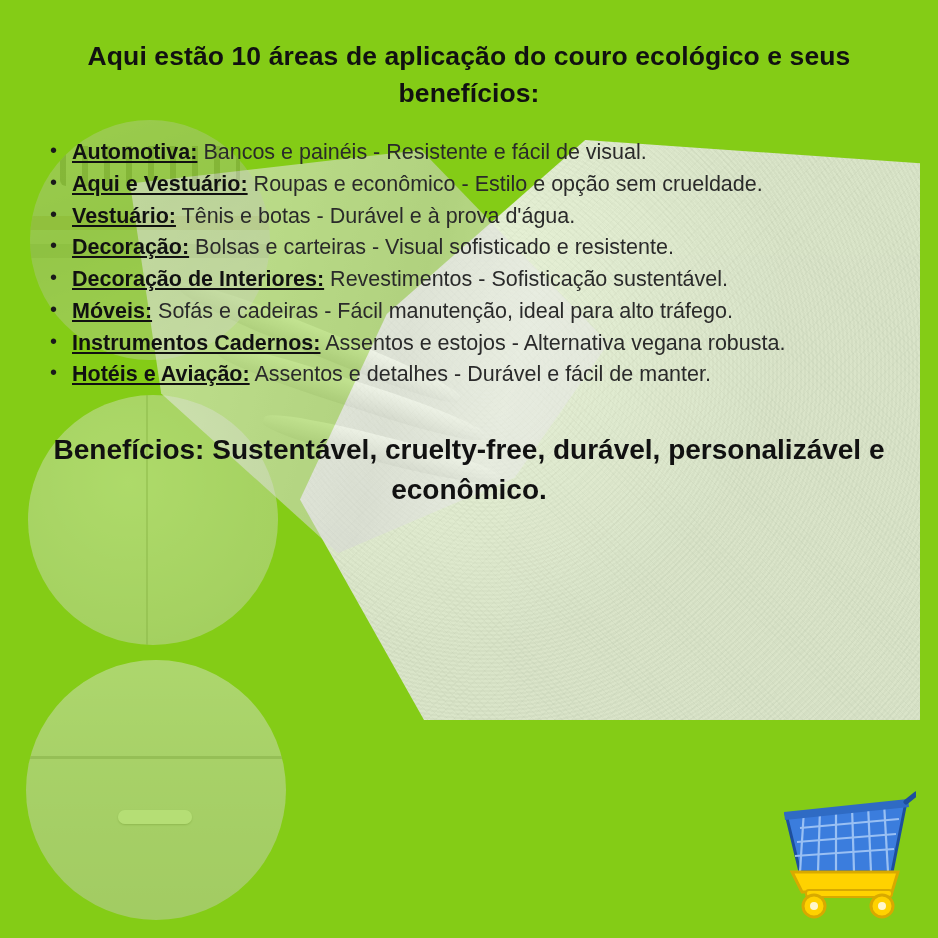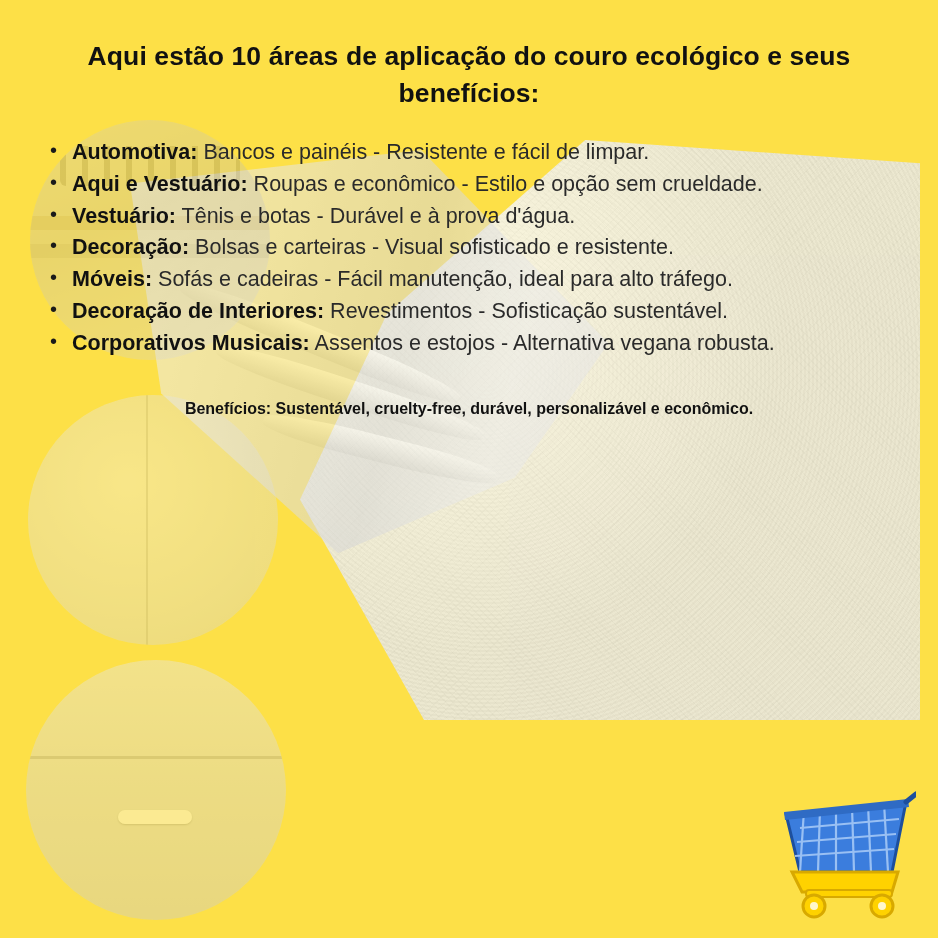--- a/index.html
+++ b/index.html
@@ -12,21 +12,21 @@
     background: #ffffff;
     font-family: "Liberation Sans", sans-serif;
     color: #1a1a1a;
     overflow: hidden;
   }
 
   #page {
     position: relative;
     width: 938px;
     height: 938px;
-    background: #fde047;
+    background: #84cc16;
     overflow: hidden;
   }
 
   
   .bg-layer {
     position: absolute;
     inset: 0;
     overflow: hidden;
     pointer-events: none;
   }
@@ -163,33 +163,34 @@
     content: "\2022";
     position: absolute;
     left: 6px;
     top: -1px;
     font-size: 20px;
     color: #1a1a1a;
   }
   ul.areas > li .lbl {
     font-weight: bold;
     color: #111111;
+    text-decoration: underline;
   }
   ul.areas > li .txt {
     color: #2a2a2a;
   }
   
   ul.areas > li.single {
     text-align: left;
   }
 
   .benefits {
     margin: 40px 6px 16px 6px;
     text-align: center;
-    font-size: 16px;
+    font-size: 28px;
     line-height: 1.42;
     font-weight: bold;
     color: #111111;
   }
 
   
   .cart {
     position: absolute;
     right: 22px;
     bottom: 18px;
@@ -226,39 +227,42 @@
       <div class="handle"></div>
     </div>
   </div>
 
   <div class="content">
 
     <h1 class="title">Aqui estão 10 áreas de aplicação do couro ecológico e seus benefícios:</h1>
 
     <ul class="areas">
       <li>
-        <span class="lbl">Automotiva:</span><span class="txt"> Bancos e painéis - Resistente e fácil de limpar.</span>
+        <span class="lbl">Automotiva:</span><span class="txt"> Bancos e painéis - Resistente e fácil de visual.</span>
       </li>
       <li>
         <span class="lbl">Aqui e Vestuário:</span><span class="txt"> Roupas e econômico - Estilo e opção sem crueldade.</span>
       </li>
       <li class="single">
         <span class="lbl">Vestuário:</span><span class="txt"> Tênis e botas - Durável e à prova d'água.</span>
       </li>
       <li class="single">
         <span class="lbl">Decoração:</span><span class="txt"> Bolsas e carteiras - Visual sofisticado e resistente.</span>
       </li>
       <li class="single">
+        <span class="lbl">Decoração de Interiores:</span><span class="txt"> Revestimentos - Sofisticação sustentável.</span>
+      </li>
+      <li class="single">
         <span class="lbl">Móveis:</span><span class="txt"> Sofás e cadeiras - Fácil manutenção, ideal para alto tráfego.</span>
       </li>
-      <li class="single">
-        <span class="lbl">Decoração de Interiores:</span><span class="txt"> Revestimentos - Sofisticação sustentável.</span>
-      </li>
       <li>
-        <span class="lbl">Corporativos Musicais:</span><span class="txt"> Assentos e estojos - Alternativa vegana robusta.</span>
+        <span class="lbl">Instrumentos Cadernos:</span><span class="txt"> Assentos e estojos - Alternativa vegana robusta.</span>
+      </li>
+      <li class="single">
+        <span class="lbl">Hotéis e Aviação:</span><span class="txt"> Assentos e detalhes - Durável e fácil de manter.</span>
       </li>
     </ul>
 
     <div class="benefits">Benefícios: Sustentável, cruelty-free, durável, personalizável e econômico.</div>
   </div>
 
   <div class="cart">
     <svg viewBox="0 0 150 140" width="150" height="140" aria-hidden="true">
 
       <path d="M20 34 L140 22 L126 92 L34 92 Z" fill="#3b7ddd" stroke="#1d4f9e" stroke-width="3"></path>

